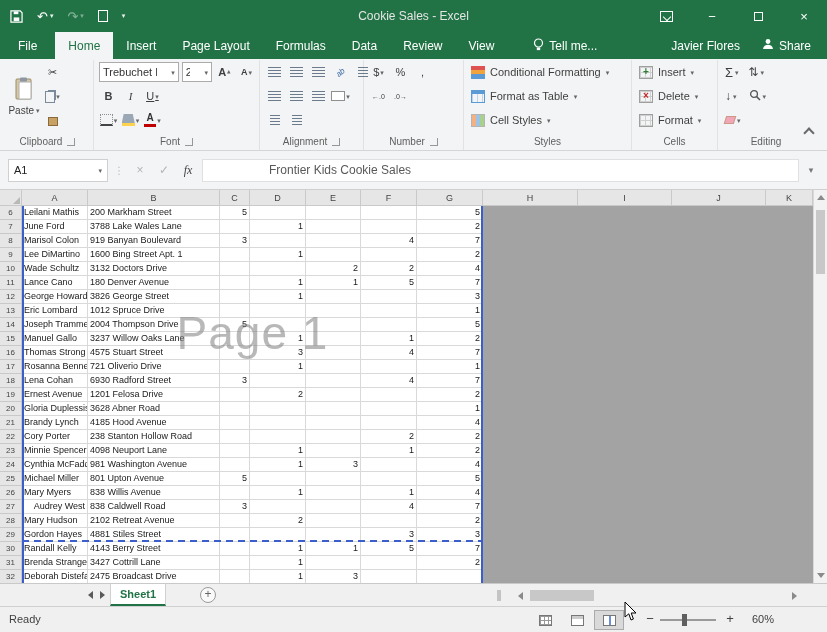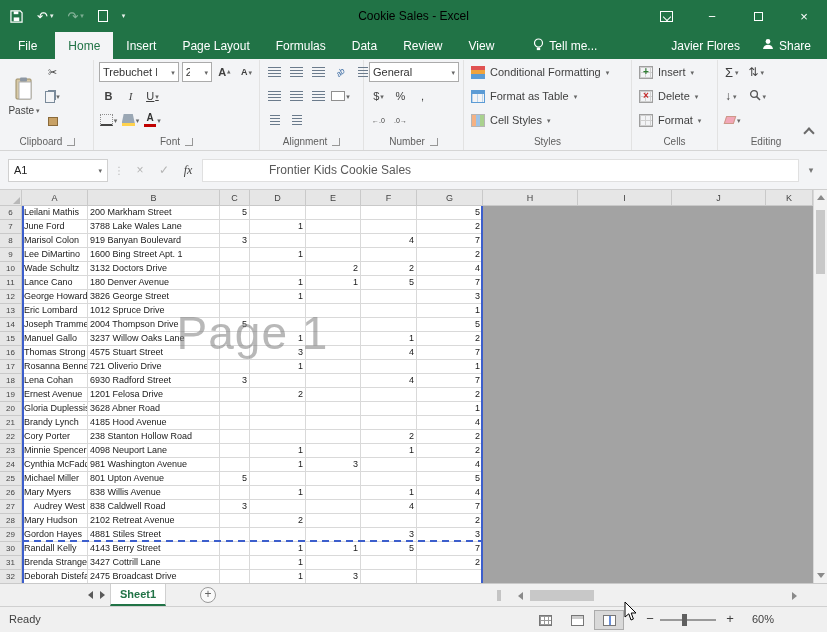--- a/index.html
+++ b/index.html
@@ -6,21 +6,21 @@
 html,body{width:827px;height:632px;}
 body{font-family:"Liberation Sans",sans-serif;position:relative;overflow:hidden;background:#fff;color:#222;}
 
 
 .titlebar{height:32px;background:#217346;display:flex;align-items:center;color:#fff;position:relative;}
 .qat{display:flex;align-items:center;gap:14px;padding-left:10px;}
 .qat-ic{display:flex;align-items:center;font-size:13px;color:#fff;gap:2px;cursor:default;}
 .qat-ic .tiny{font-size:7px;opacity:.9;}
 .dim{opacity:.45;}
 .docic{width:10px;height:12px;border:1px solid #fff;background:transparent;}
-.wtitle{position:absolute;left:0;right:0;text-align:center;font-size:12px;color:#000000;pointer-events:none;}
+.wtitle{position:absolute;left:0;right:0;text-align:center;font-size:12px;color:#e5e5e5;pointer-events:none;}
 .wctrl{margin-left:auto;display:flex;align-items:center;height:100%;}
 .wbtn{width:46px;height:100%;display:flex;align-items:center;justify-content:center;font-size:13px;color:#fff;}
 .maxbox{width:9px;height:9px;border:1px solid #fff;}
 .ribopt{width:13px;height:11px;border:1px solid #fff;position:relative;}
 .ribopt::after{content:"";position:absolute;left:3px;top:2px;width:5px;height:5px;border-right:1px solid #fff;border-bottom:1px solid #fff;transform:rotate(45deg);}
 
 
 .tabrow{height:27px;background:#217346;display:flex;align-items:stretch;color:#fff;}
 .rtab{padding:0 13px;display:flex;align-items:center;font-size:12px;white-space:nowrap;}
 .rtab.file{padding:0 18px;}
@@ -348,26 +348,20 @@
     </div>
     <div class="glabel">
       <span>Alignment</span>
       <span class="dlg"></span>
     </div>
   </div>
 
   <div class="rgroup" style="width:100px;">
     <div class="gbody gcol" style="width:100%;">
       <div class="frow">
-        <div class="combo ncombo">
-            <span class="cv">General</span>
-            <span class="chev">▾</span>
-          </div>
-      </div>
-      <div class="frow">
         <div class="sbtn">
             <span>$</span>
             <span class="chev">▾</span>
           </div>
         <div class="sbtn">
             <span>%</span>
           </div>
         <div class="sbtn">
             <span>,</span>
           </div>

